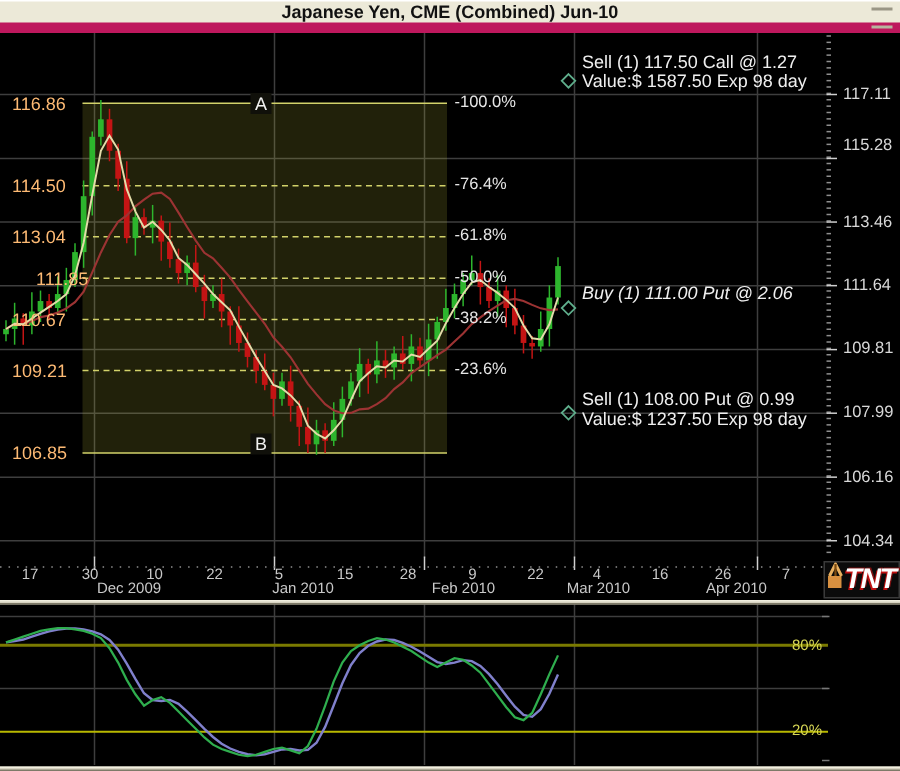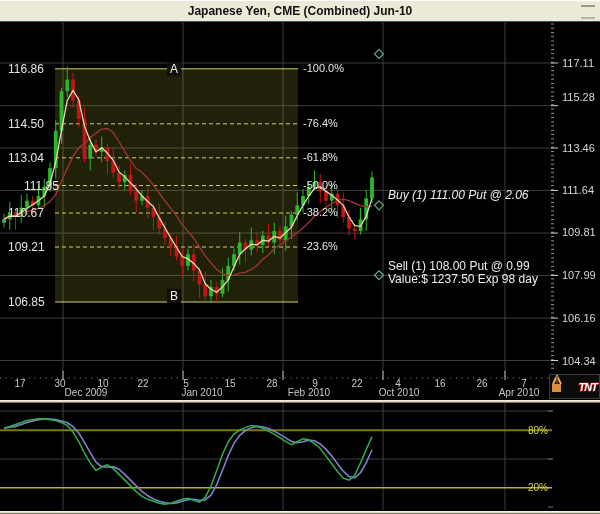--- a/index.html
+++ b/index.html
@@ -1,46 +1,46 @@
 <!DOCTYPE html>
 <html><head>
 <meta charset="utf-8">
 <style>
   html,body{margin:0;padding:0;background:#333;}
   .screen{position:relative;width:600px;height:514px;background:#000;overflow:hidden;
           font-family:"Liberation Sans",sans-serif;}
   .titlebar{position:absolute;left:0;top:0;width:600px;height:22px;background:#ece9d8;
-            border-top:1px solid #fff;border-bottom:1px solid #be185d;box-sizing:border-box;
+            border-top:1px solid #fff;border-bottom:7px solid #be185d;box-sizing:border-box;
             display:flex;align-items:center;justify-content:center;}
   .titlebar span{font-size:12px;font-weight:bold;color:#111;}
   .grip{position:absolute;right:5px;top:4px;width:14px;height:10px;
         border-top:2px solid #9a9685;border-bottom:2px solid #b8b4a0;}
   svg{position:absolute;left:0;top:0;}
-  .lbl{position:absolute;white-space:nowrap;color:#e5e5e5;}
+  .lbl{position:absolute;white-space:nowrap;color:#fdba74;}
   .price-lbl{font-size:12px;left:8px;}
   .pct-lbl{font-size:11px;left:303px;color:#e6e6e6;text-align:center;}
   .axis-lbl{font-size:11px;left:562px;color:#d8d8d8;}
   .day-lbl{font-size:10px;color:#c9c9c9;transform:translateX(-50%);}
   .mon-lbl{font-size:10px;color:#c9c9c9;transform:translateX(-50%);}
   .ab{position:absolute;font-size:12px;color:#f0f0f0;background:#10100a;padding:0 3px;}
   .ann{position:absolute;left:388px;color:#efefef;font-size:12px;line-height:13px;}
   .yel-lbl{position:absolute;left:518px;width:30px;text-align:right;font-size:10px;color:#d8d855;}
   .sto-panel{position:absolute;left:553px;top:403px;width:47px;height:108px;background:#ece9d8;
              border-left:1px solid #8a8775;box-sizing:border-box;text-align:center;color:#111;}
   .sto-panel div{position:absolute;width:100%;}
   .sp-top{top:2px;font-size:9px;}
   .sp-name{top:12px;font-size:15px;font-weight:bold;letter-spacing:0.5px;}
   .sp-period{top:31px;font-size:9px;}
   .sp-mid{top:46px;font-size:9px;}
   .sp-k{top:62px;font-size:10px;color:#1e8a1e;}
   .sp-d{top:80px;font-size:10px;color:#5c5cc8;}
   .sp-bottom{top:95px;font-size:9px;text-align:left;padding-left:4px;box-sizing:border-box;}
   .logo{position:absolute;left:549px;top:374px;width:51px;height:25px;background:#0b0b0b;
         border:1px solid #3a3a3a;box-sizing:border-box;display:flex;align-items:center;justify-content:flex-end;padding-right:2px;}
-  .logo-text{font-size:11px;font-weight:900;font-style:italic;color:#fff;
+  .logo-text{font-size:19px;font-weight:900;font-style:italic;color:#fff;
              text-shadow:-1px 1px 0 #c01010,1px -1px 0 #801010;letter-spacing:-1px;}
   .logo-g{width:14px;height:18px;margin-right:1px;flex:none;}
   .sep{position:absolute;left:0;width:600px;background:#d8d4c2;border-top:1px solid #f2efe0;
        border-bottom:1px solid #7e7a68;box-sizing:border-box;}
 </style>
 </head>
 <body>
 
 <div class="screen">
 
@@ -351,27 +351,31 @@
       <div class="lbl day-lbl" style="left: 272px; top: 378px;">28</div>
       <div class="lbl day-lbl" style="left: 315px; top: 378px;">9</div>
       <div class="lbl day-lbl" style="left: 357px; top: 378px;">22</div>
       <div class="lbl day-lbl" style="left: 398px; top: 378px;">4</div>
       <div class="lbl day-lbl" style="left: 440px; top: 378px;">16</div>
       <div class="lbl day-lbl" style="left: 482px; top: 378px;">26</div>
       <div class="lbl day-lbl" style="left: 524px; top: 378px;">7</div>
       <div class="lbl mon-lbl" style="left: 86px; top: 387px;">Dec 2009</div>
       <div class="lbl mon-lbl" style="left: 202px; top: 387px;">Jan 2010</div>
       <div class="lbl mon-lbl" style="left: 309px; top: 387px;">Feb 2010</div>
-      <div class="lbl mon-lbl" style="left: 399px; top: 387px;">Oct 2010</div>
-      <div class="lbl mon-lbl" style="left: 519px; top: 387px;">Apr 2010</div>
+      <div class="lbl mon-lbl" style="left: 399px; top: 387px;">Mar 2010</div>
+      <div class="lbl mon-lbl" style="left: 491px; top: 387px;">Apr 2010</div>
     </div>
 
   <div class="ab" style="left:167px;top:62px;">A</div>
   <div class="ab" style="left:167px;top:289px;">B</div>
 
+  <div class="ann" style="top:35px;">
+    <div>Sell (1) 117.50 Call @ 1.27</div>
+    <div>Value:$ 1587.50  Exp 98 day</div>
+  </div>
   <div class="ann" style="top:189px;font-style:italic;">
     <div>Buy (1) 111.00 Put @ 2.06</div>
   </div>
   <div class="ann" style="top:260px;">
     <div>Sell (1) 108.00 Put @ 0.99</div>
     <div>Value:$ 1237.50  Exp 98 day</div>
   </div>
 
   <div class="yel-lbl" style="top:425px;">80%</div>
   <div class="yel-lbl" style="top:482px;">20%</div>

